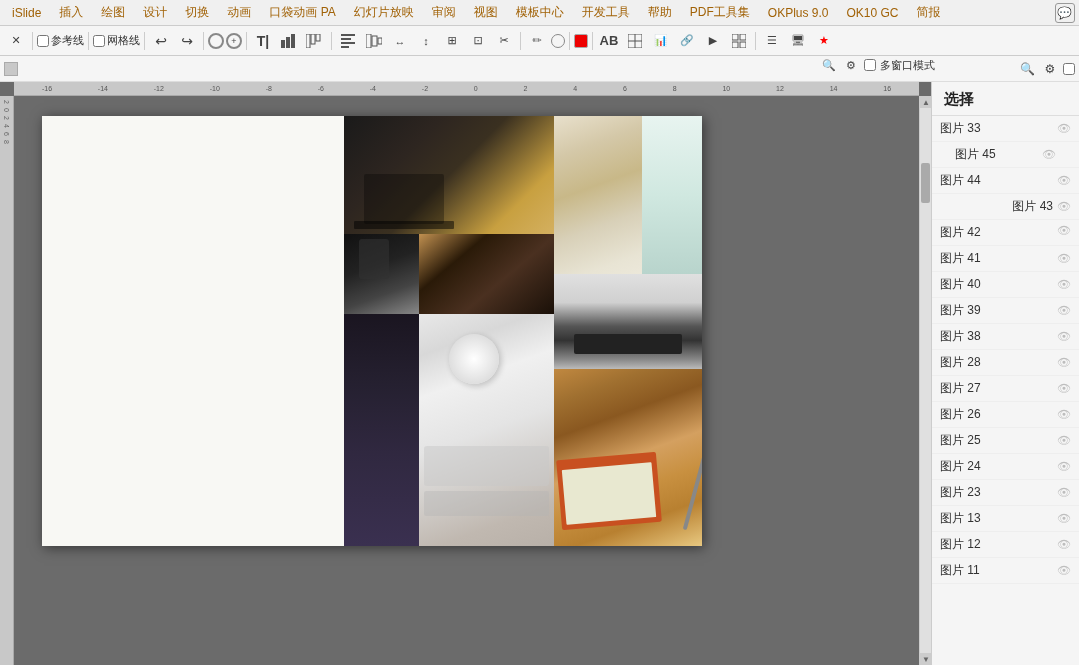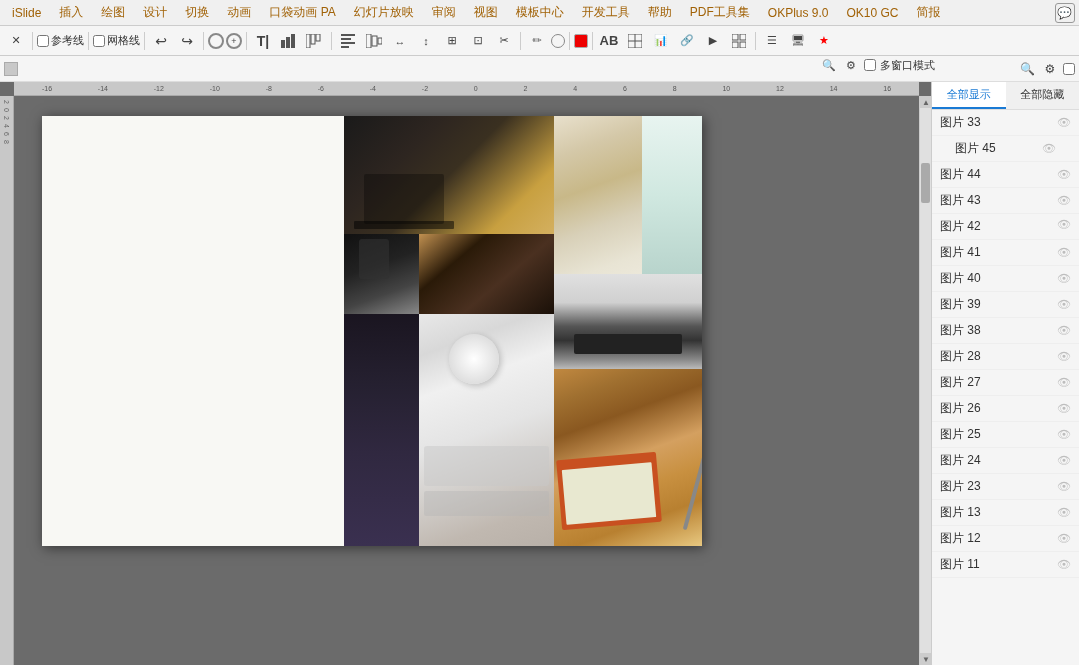--- a/index.html
+++ b/index.html
@@ -252,39 +252,36 @@
 
   <div style="width:12px; background:#e0e0e0; border-left:1px solid #ccc; flex-shrink:0; display:flex; flex-direction:column; margin-top:14px;">
     <div class="scroll-btn" style="width:12px; height:12px; background:#ccc; display:flex; align-items:center; justify-content:center; cursor:pointer; font-size:8px; color:#666;">▲</div>
     <div style="flex:1; position:relative;">
       <div style="position:absolute; top:10%; left:1px; right:1px; height:40px; background:#aaa; border-radius:2px;"></div>
     </div>
     <div class="scroll-btn" style="width:12px; height:12px; background:#ccc; display:flex; align-items:center; justify-content:center; cursor:pointer; font-size:8px; color:#666;">▼</div>
   </div>
 
   <div id="right-panel" style="width:148px; background:#f5f5f5; border-left:1px solid #ccc; display:flex; flex-direction:column; flex-shrink:0;">
-    <div style="display:flex; border-bottom:1px solid #ddd;">
-      <div style="flex:1; padding:5px 0; text-align:center; font-size:11px; cursor:pointer; background:#fff; color:#1a7ad4; border-bottom:2px solid #1a7ad4;">全部显示</div>
-      <div style="flex:1; padding:5px 0; text-align:center; font-size:11px; cursor:pointer; background:#f0f0f0; color:#333;">全部隐藏</div>
-    </div>
+    <div style="padding:8px 12px 6px; font-size:15px; font-weight:bold; color:#222; border-bottom:1px solid #ddd;">选择</div>
     <div style="flex:1; overflow-y:auto;">
 
     <div class="panel-item" style="padding: 4px 8px; font-size: 12px; color: rgb(51, 51, 51); cursor: pointer; border-bottom: 1px solid rgb(238, 238, 238); display: flex; align-items: center; justify-content: space-between;">
           <span style="font-size:12px;">图片 33</span>
       <span style="font-size:11px; color:#999; opacity:0.6;">👁</span>
         </div>
         <div class="panel-item" style="padding: 4px 23px; font-size: 12px; color: rgb(51, 51, 51); cursor: pointer; border-bottom: 1px solid rgb(238, 238, 238); display: flex; align-items: center; justify-content: space-between;">
           <span style="font-size:12px;">图片 45</span>
       <span style="font-size:11px; color:#999; opacity:0.6;">👁</span>
         </div>
         <div class="panel-item" style="padding: 4px 8px; font-size: 12px; color: rgb(51, 51, 51); cursor: pointer; border-bottom: 1px solid rgb(238, 238, 238); display: flex; align-items: center; justify-content: space-between;">
           <span style="font-size:12px;">图片 44</span>
       <span style="font-size:11px; color:#999; opacity:0.6;">👁</span>
         </div>
-        <div class="panel-item" style="padding: 4px 8px; font-size: 12px; color: rgb(51, 51, 51); cursor: pointer; border-bottom: 1px solid rgb(238, 238, 238); display: flex; align-items: center; justify-content: space-between;">
+        <div class="panel-item" style="padding: 4px 8px; font-size: 12px; color: rgb(51, 51, 51); cursor: pointer; border-bottom: 1px solid rgb(238, 238, 238); display: flex; align-items: center; justify-content: flex-end;">
           <span style="font-size:12px;">图片 43</span>
       <span style="font-size:11px; color:#999; opacity:0.6;">👁</span>
         </div>
         <div class="panel-item" style="padding: 4px 8px; font-size: 12px; color: rgb(51, 51, 51); cursor: pointer; border-bottom: 1px solid rgb(238, 238, 238); display: flex; align-items: flex-start; justify-content: space-between;">
           <span style="font-size:12px;">图片 42</span>
       <span style="font-size:11px; color:#999; opacity:0.6;">👁</span>
         </div>
         <div class="panel-item" style="padding: 4px 8px; font-size: 12px; color: rgb(51, 51, 51); cursor: pointer; border-bottom: 1px solid rgb(238, 238, 238); display: flex; align-items: center; justify-content: space-between;">
           <span style="font-size:12px;">图片 41</span>
       <span style="font-size:11px; color:#999; opacity:0.6;">👁</span>

